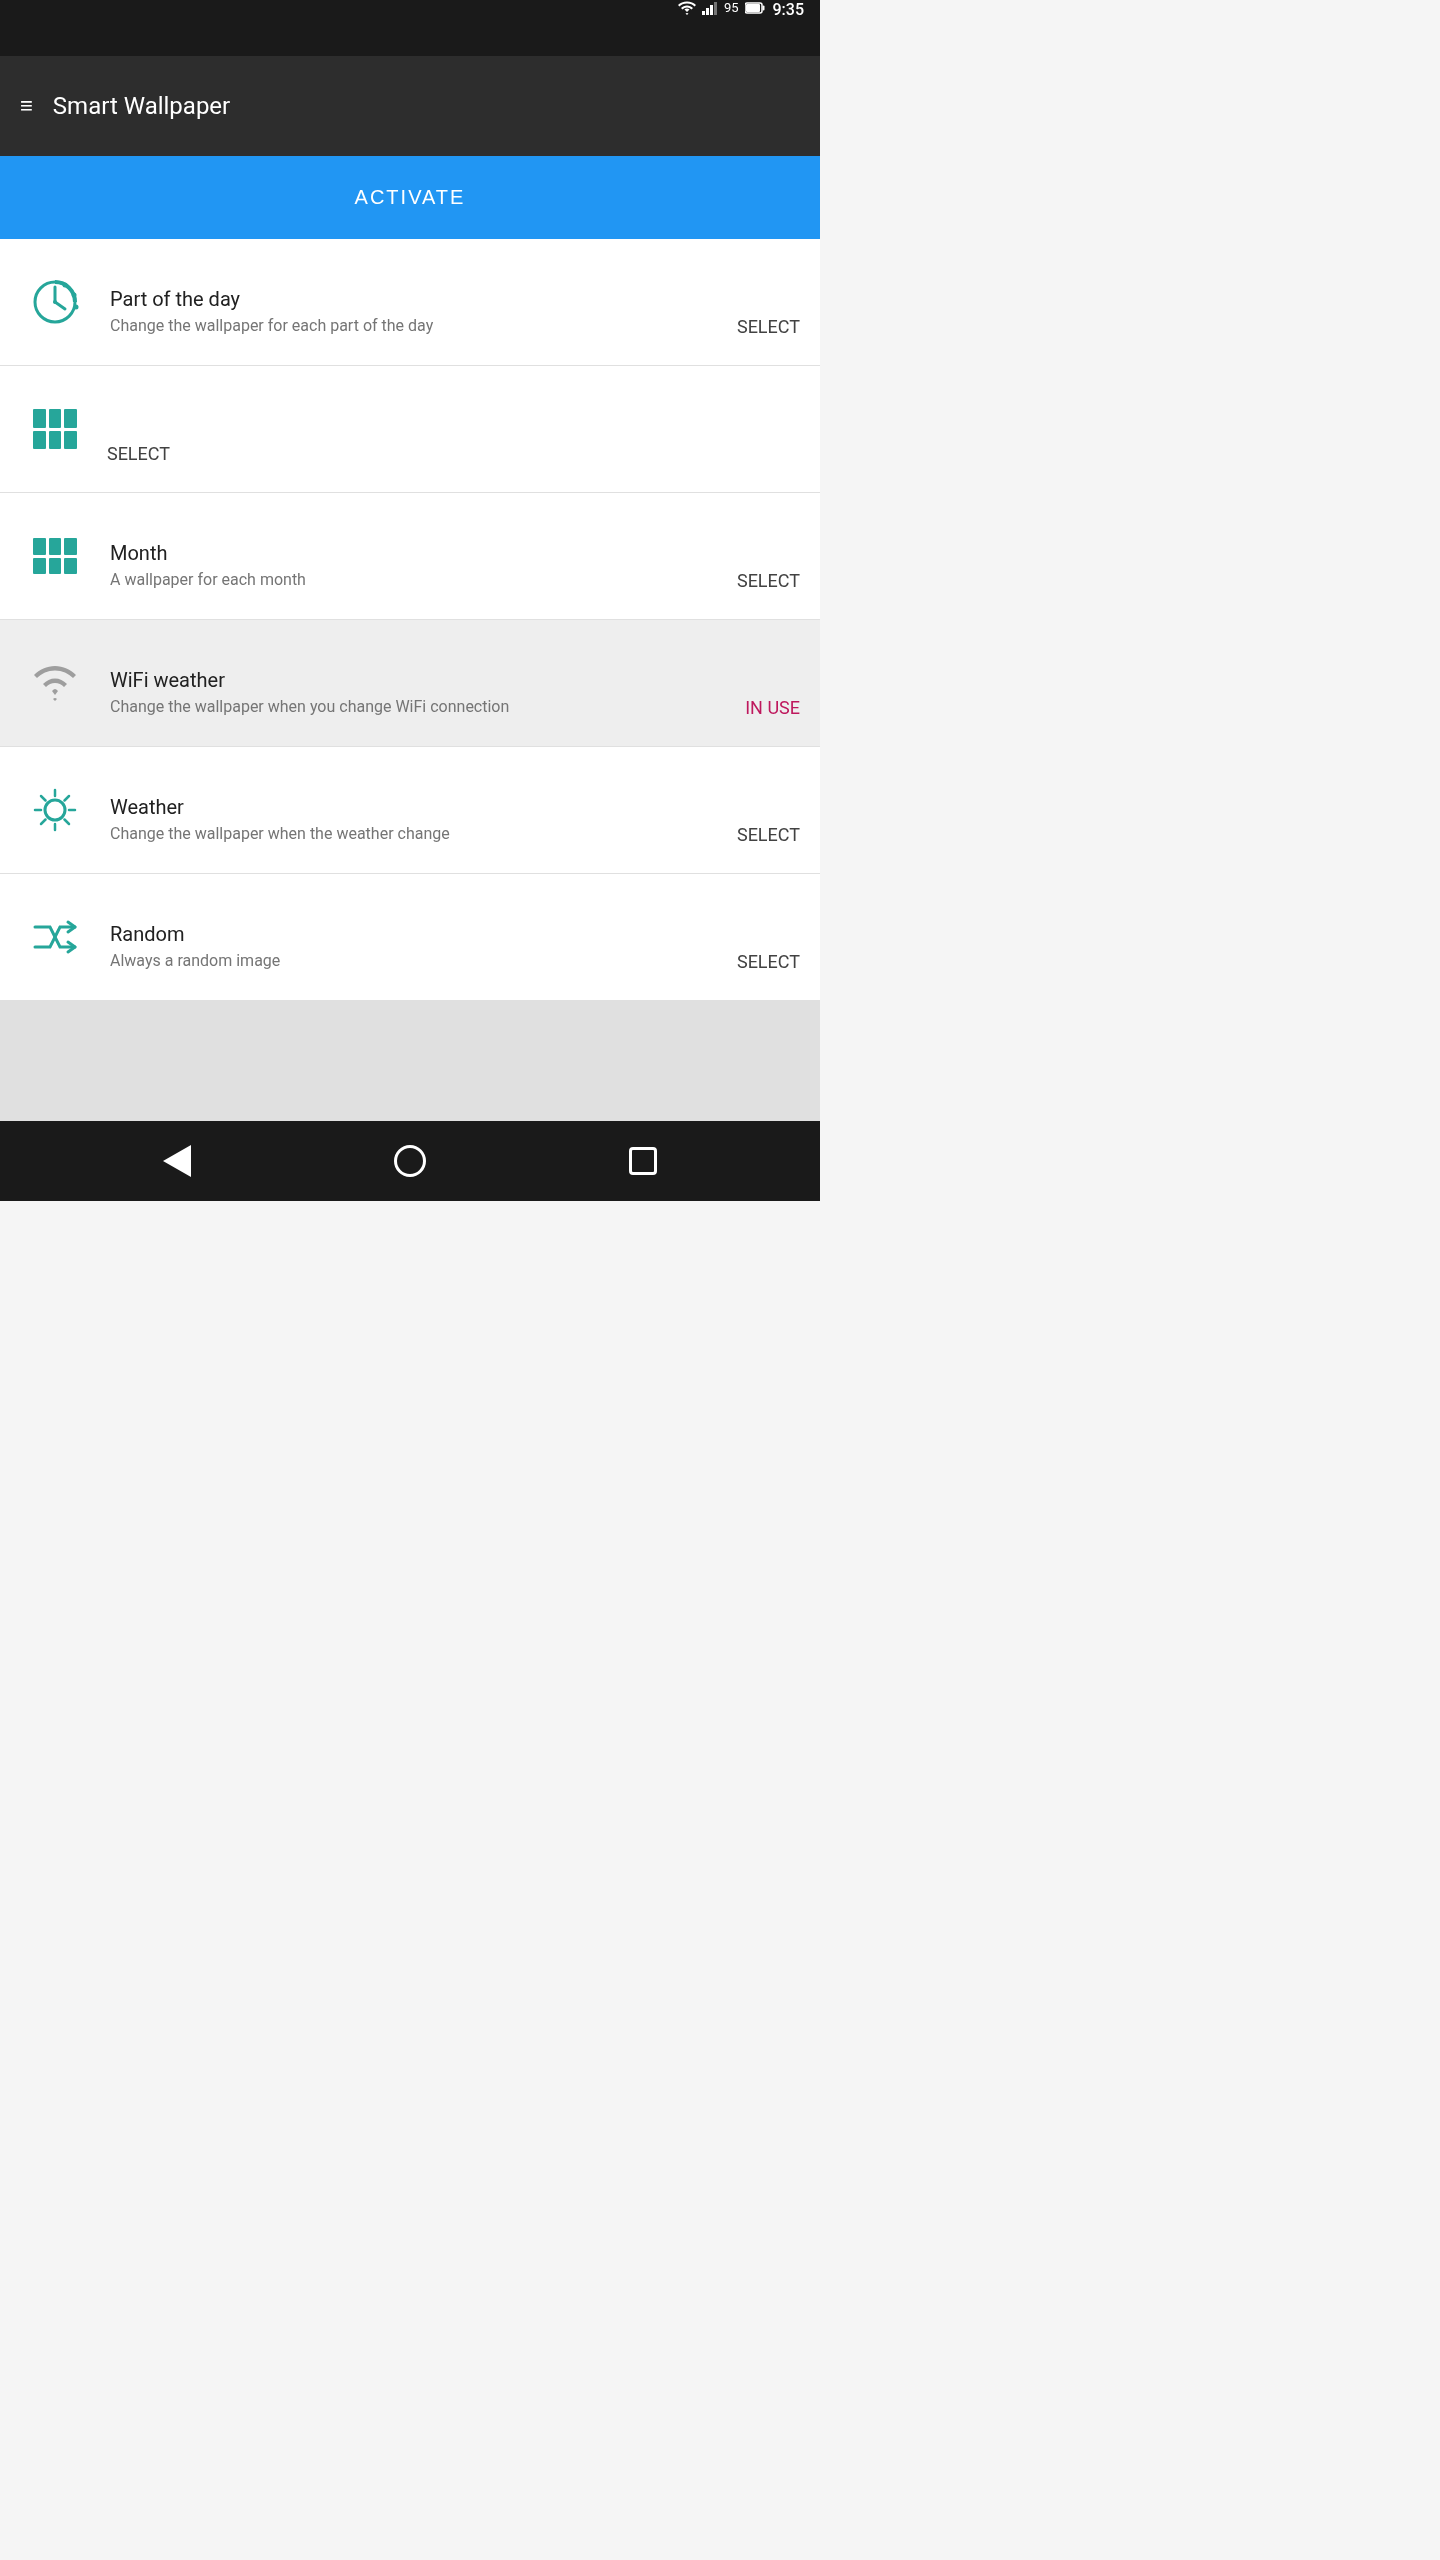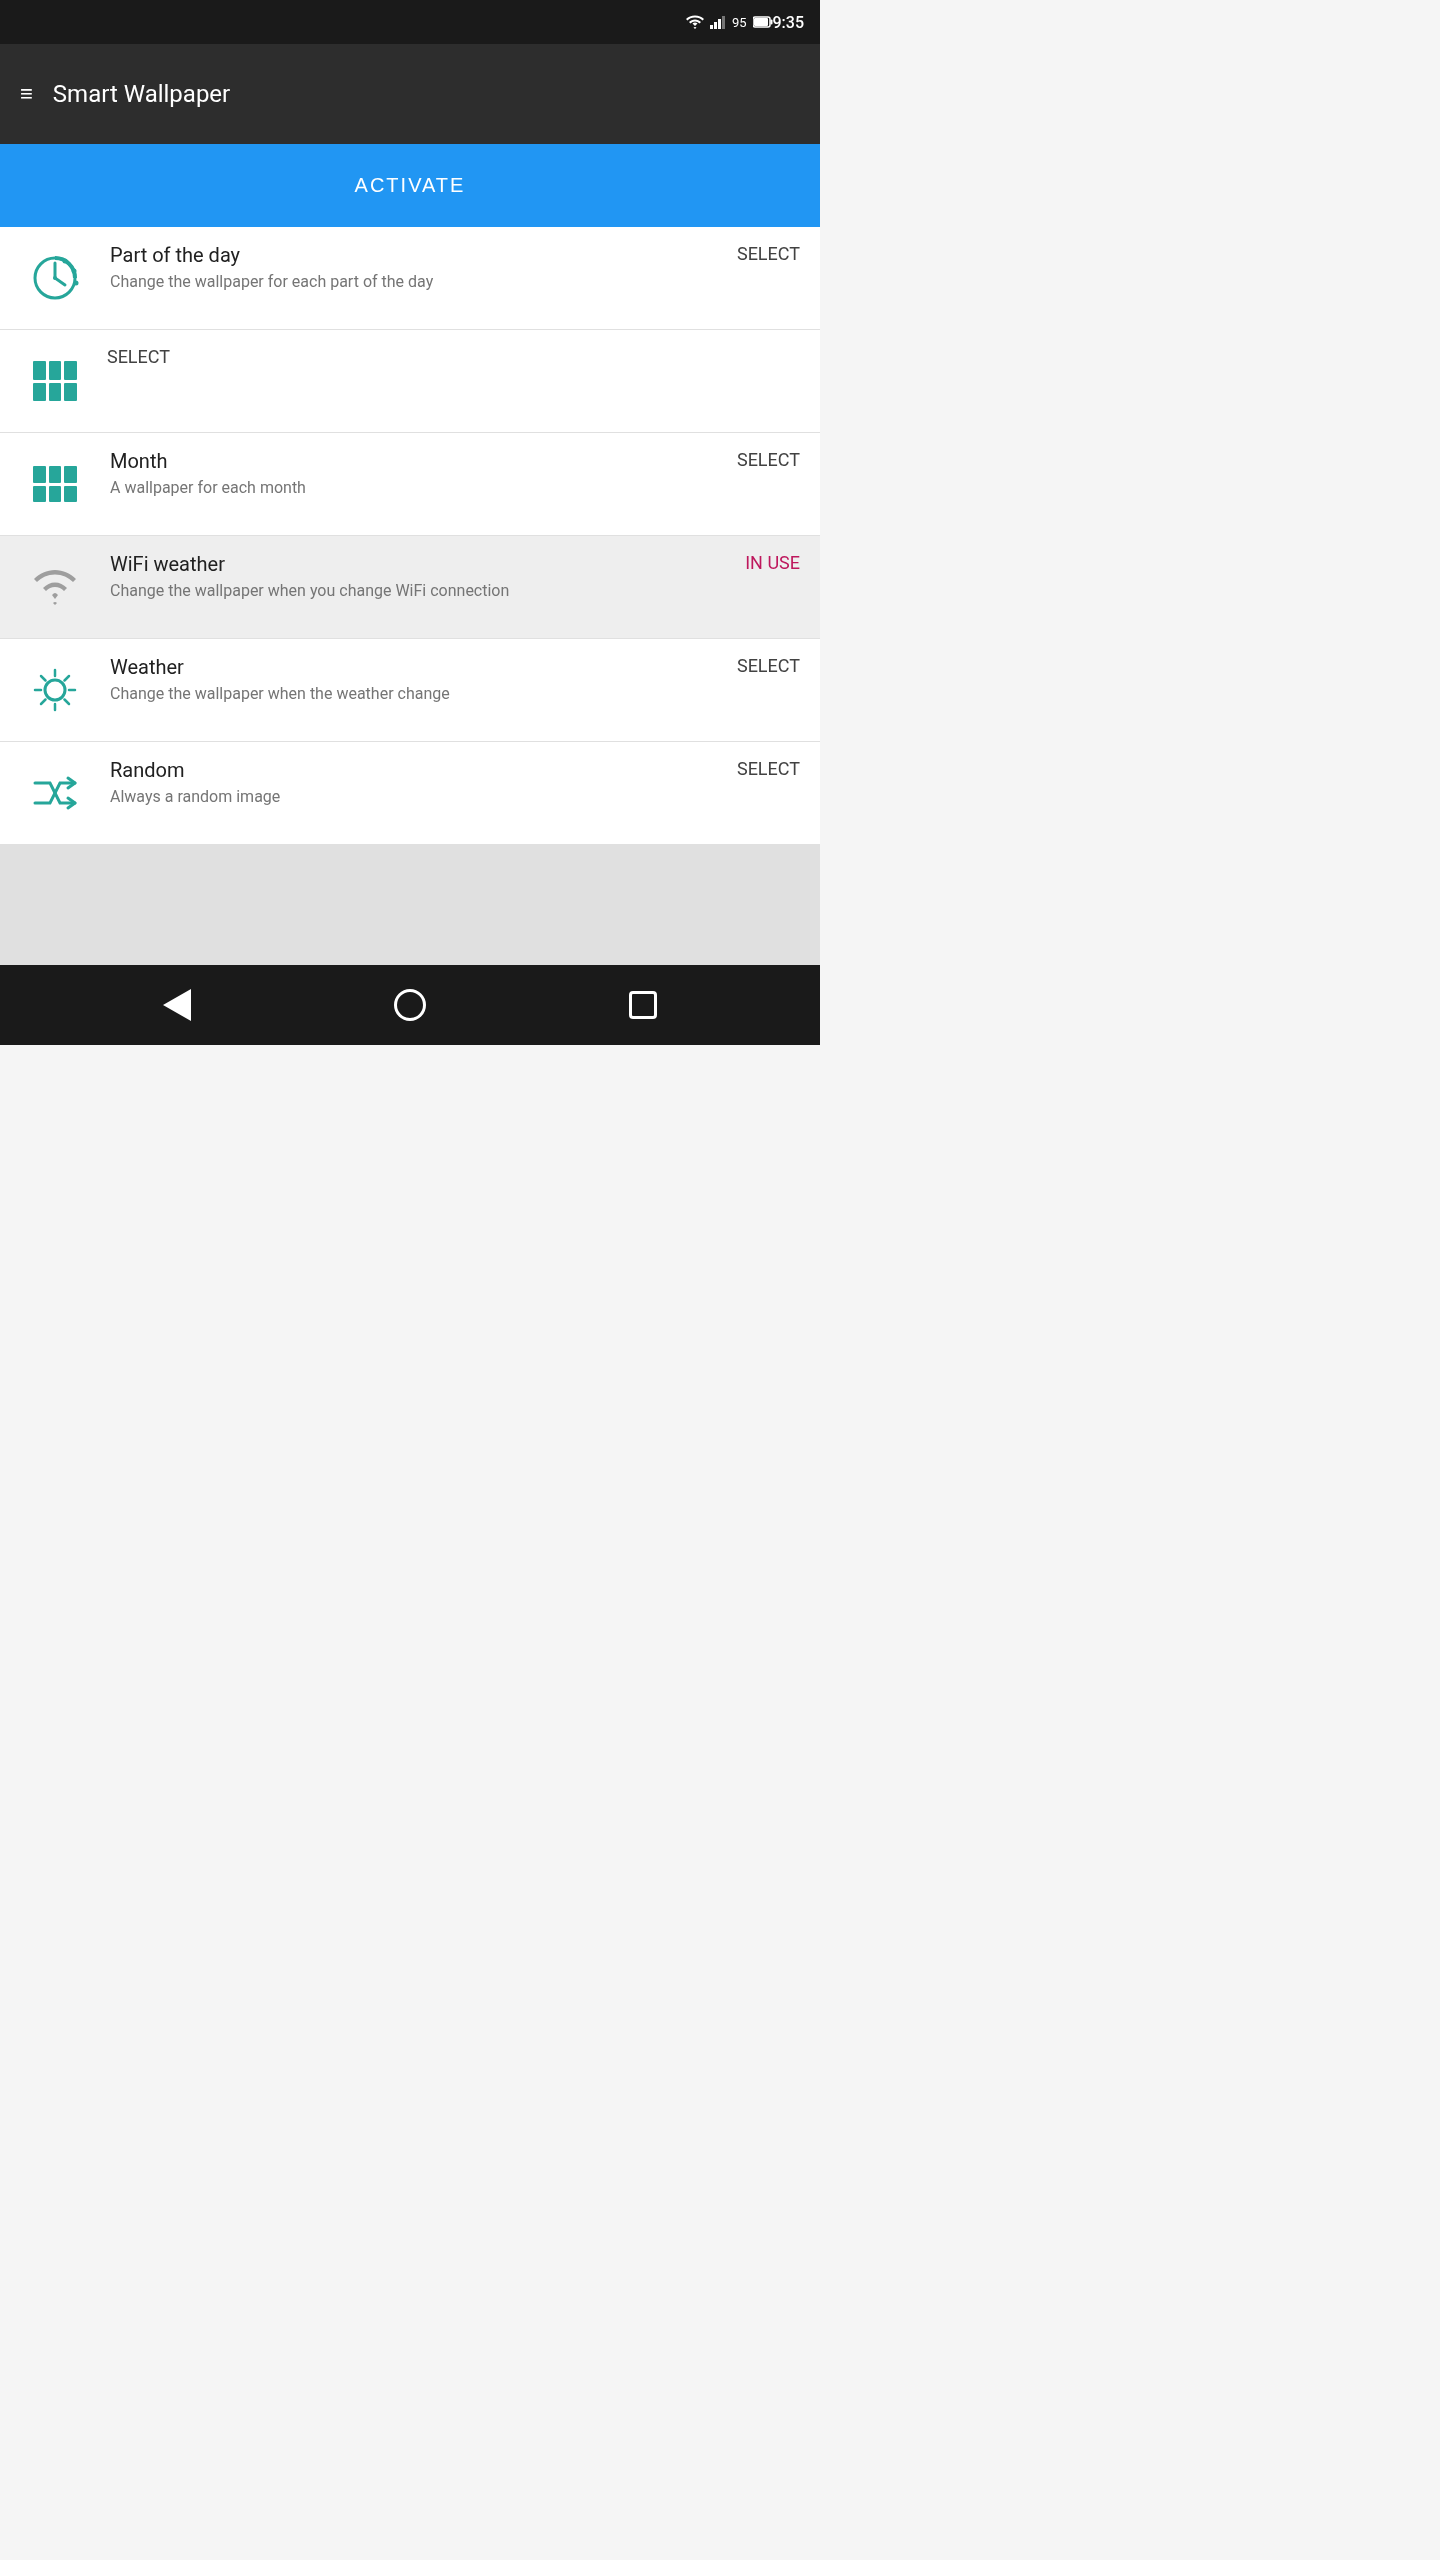--- a/index.html
+++ b/index.html
@@ -12,25 +12,26 @@
     body {
       font-family: 'Roboto', Arial, sans-serif;
       background: #f5f5f5;
       width: 820px;
       min-height: 1400px;
       overflow-x: hidden;
     }
 
     .status-bar {
       background: #1a1a1a;
-      height: 44px;
-      display: flex;
-      align-items: center;
+      height: 56px;
+      display: flex;
+      align-items: flex-start;
       justify-content: flex-end;
       padding: 0 16px;
+      gap: 8px;
     }
 
     .status-icons {
       display: flex;
       align-items: center;
       gap: 6px;
       color: white;
       font-size: 13px;
     }
 
@@ -74,22 +75,22 @@
       border: none;
       width: 100%;
     }
 
     .content {
       background: white;
     }
 
     .list-item {
       display: flex;
-      align-items: flex-start;
-      padding: 16px 20px;
+      align-items: flex-end;
+      padding: 28px 20px;
       border-bottom: 1px solid #e0e0e0;
       cursor: pointer;
       background: white;
     }
 
     .list-item.highlighted {
       background: #eeeeee;
     }
 
     .item-icon {

